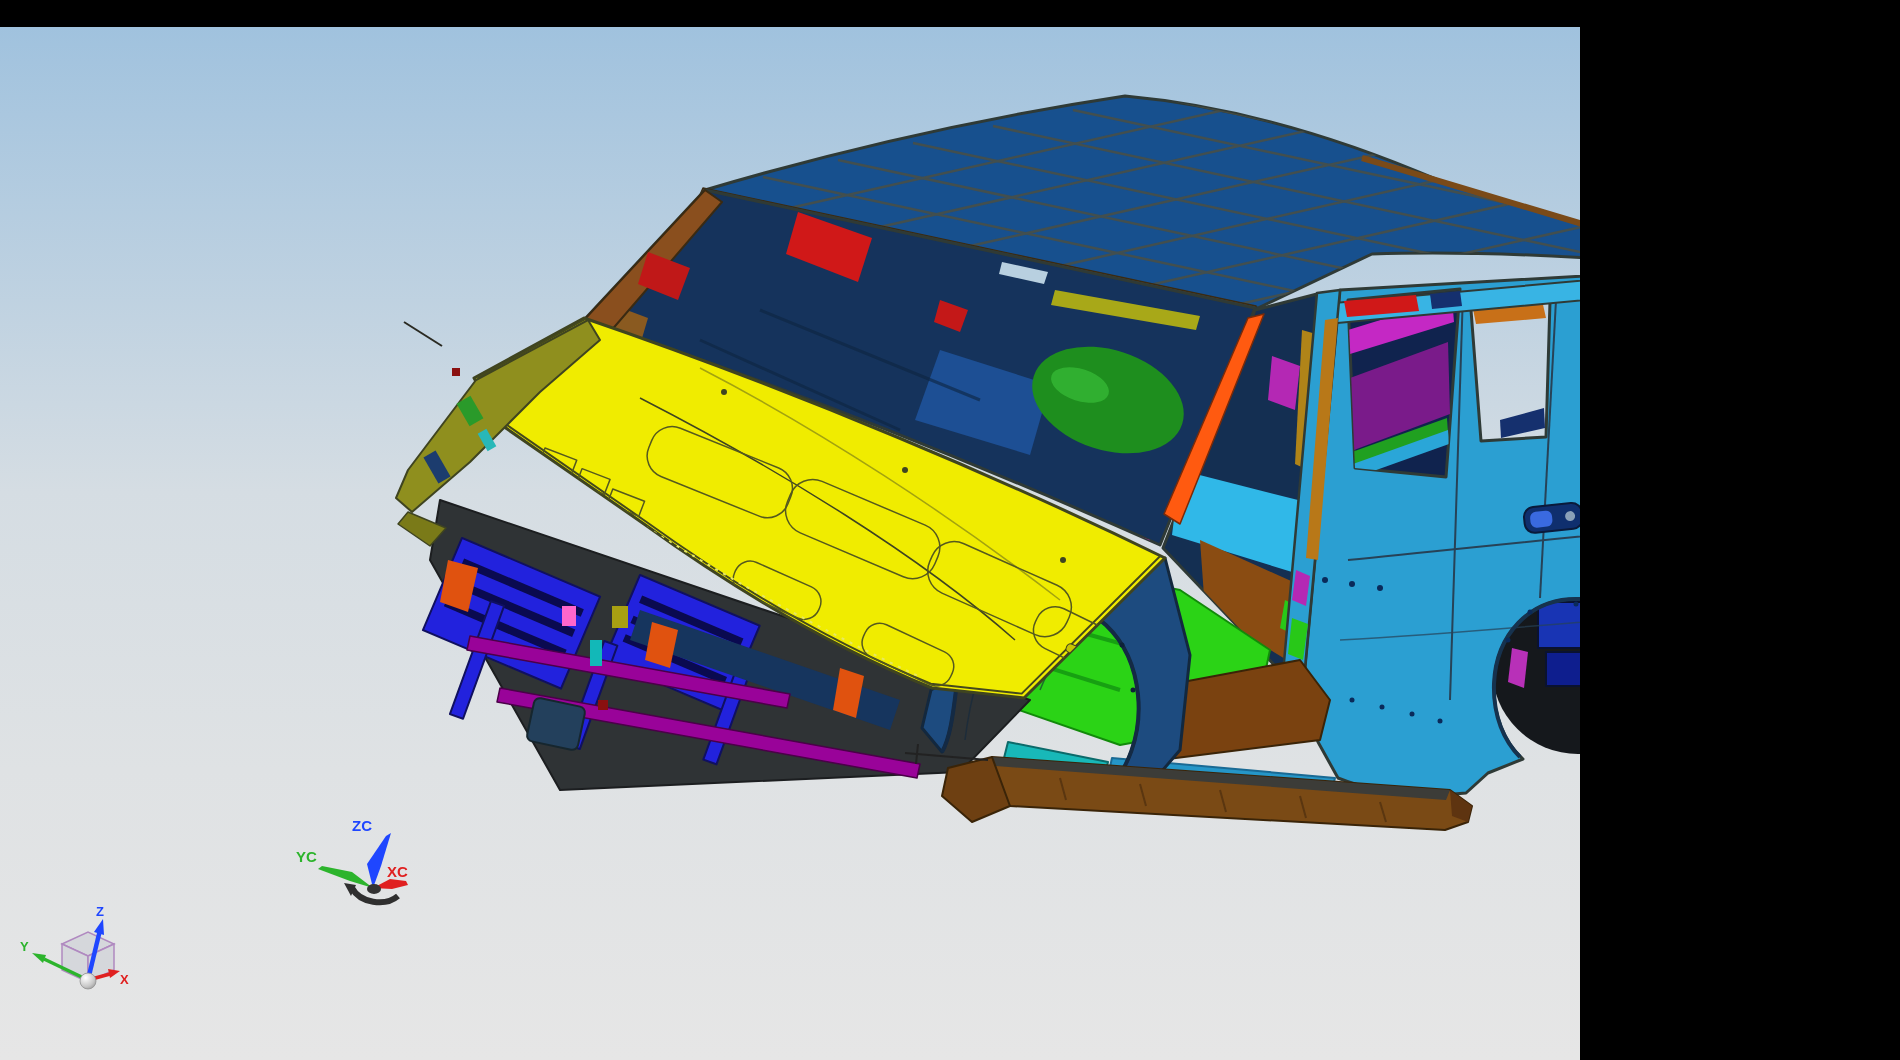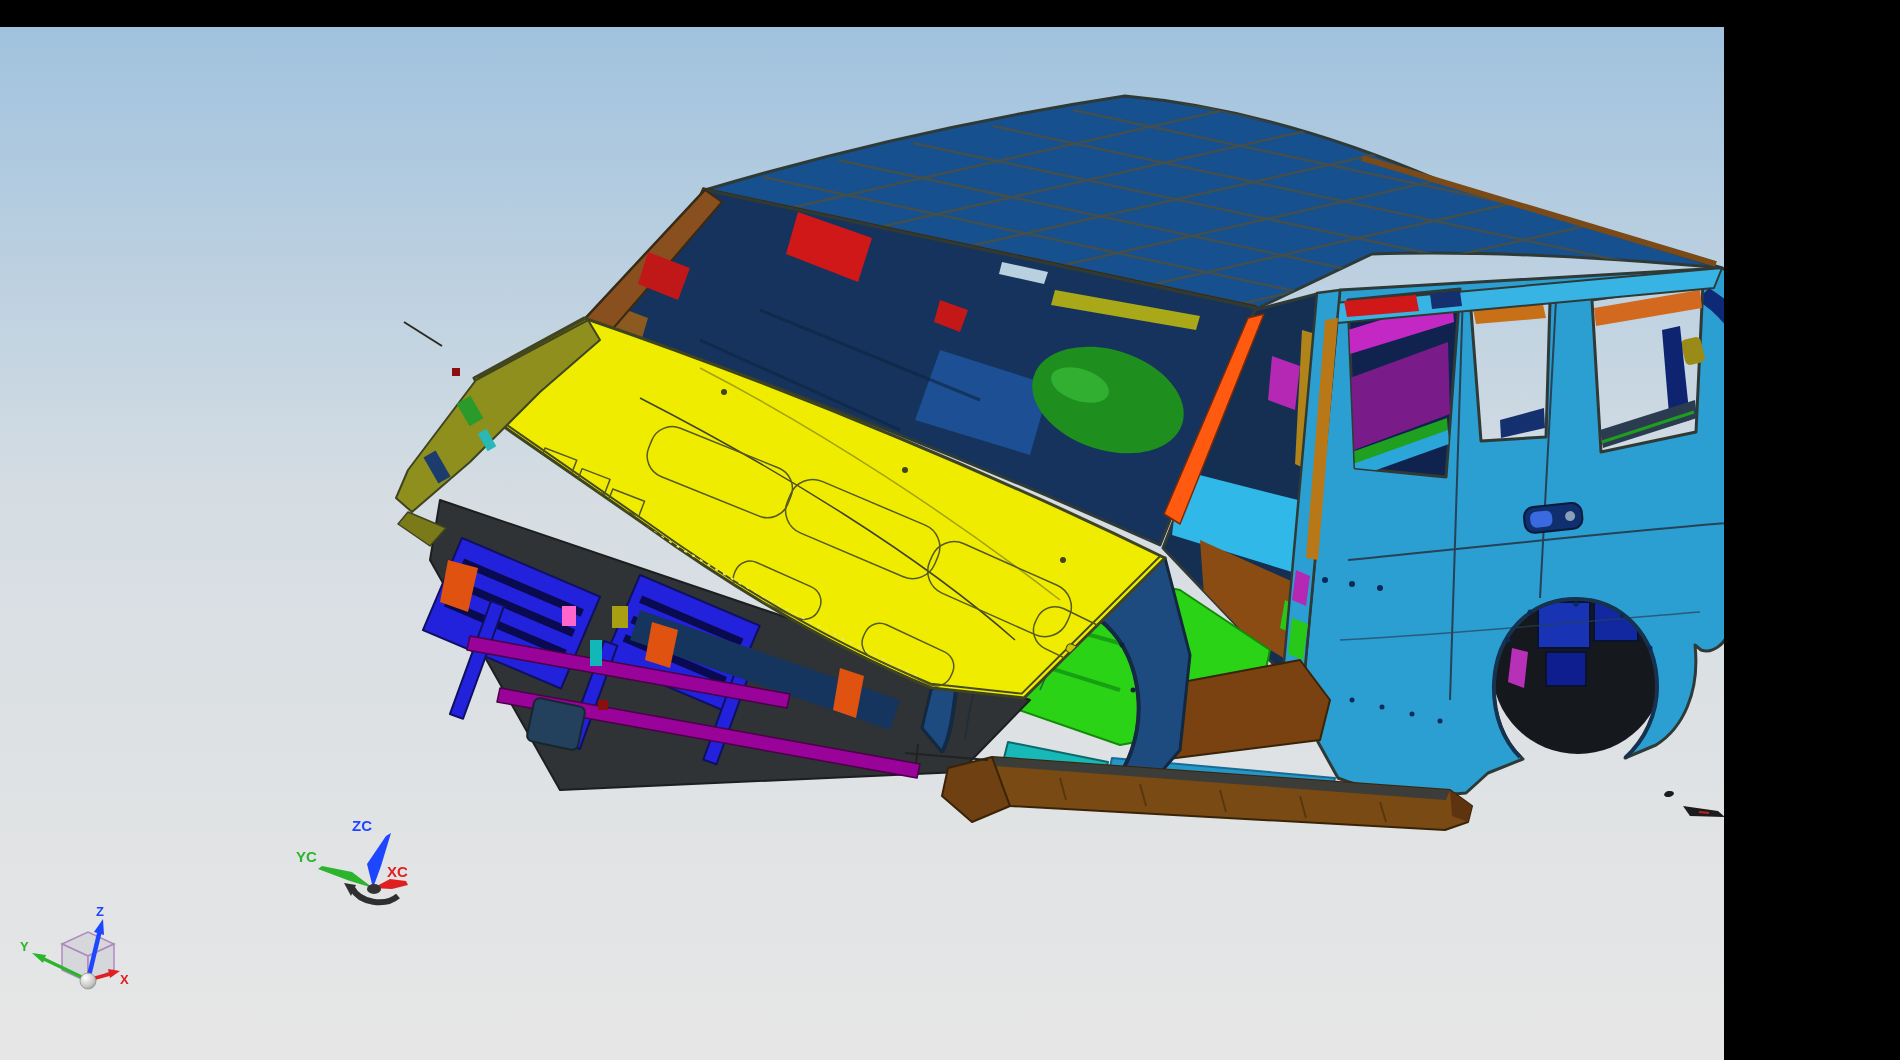--- a/index.html
+++ b/index.html
@@ -1,16 +1,16 @@
 <!DOCTYPE html>
 <html><head>
 <meta charset="utf-8">
 <style>
   html,body{margin:0;padding:0;background:#000;}
-  #stage{position:relative;width:1724px;height:1060px;overflow:hidden;background:#fef9c3;}
+  #stage{position:relative;width:1580px;height:1060px;overflow:hidden;background:#fef9c3;}
   #stage svg{position:absolute;left:0;top:0;}
   svg text{font-family:"Liberation Sans","DejaVu Sans",sans-serif;font-weight:bold;}
   .t-wcs{font-size:15px;}
   .t-abs{font-size:13px;}
 </style>
 </head>
 <body>
 
 <div id="stage">
 <svg width="1900" height="1060" viewBox="0 0 1900 1060">

